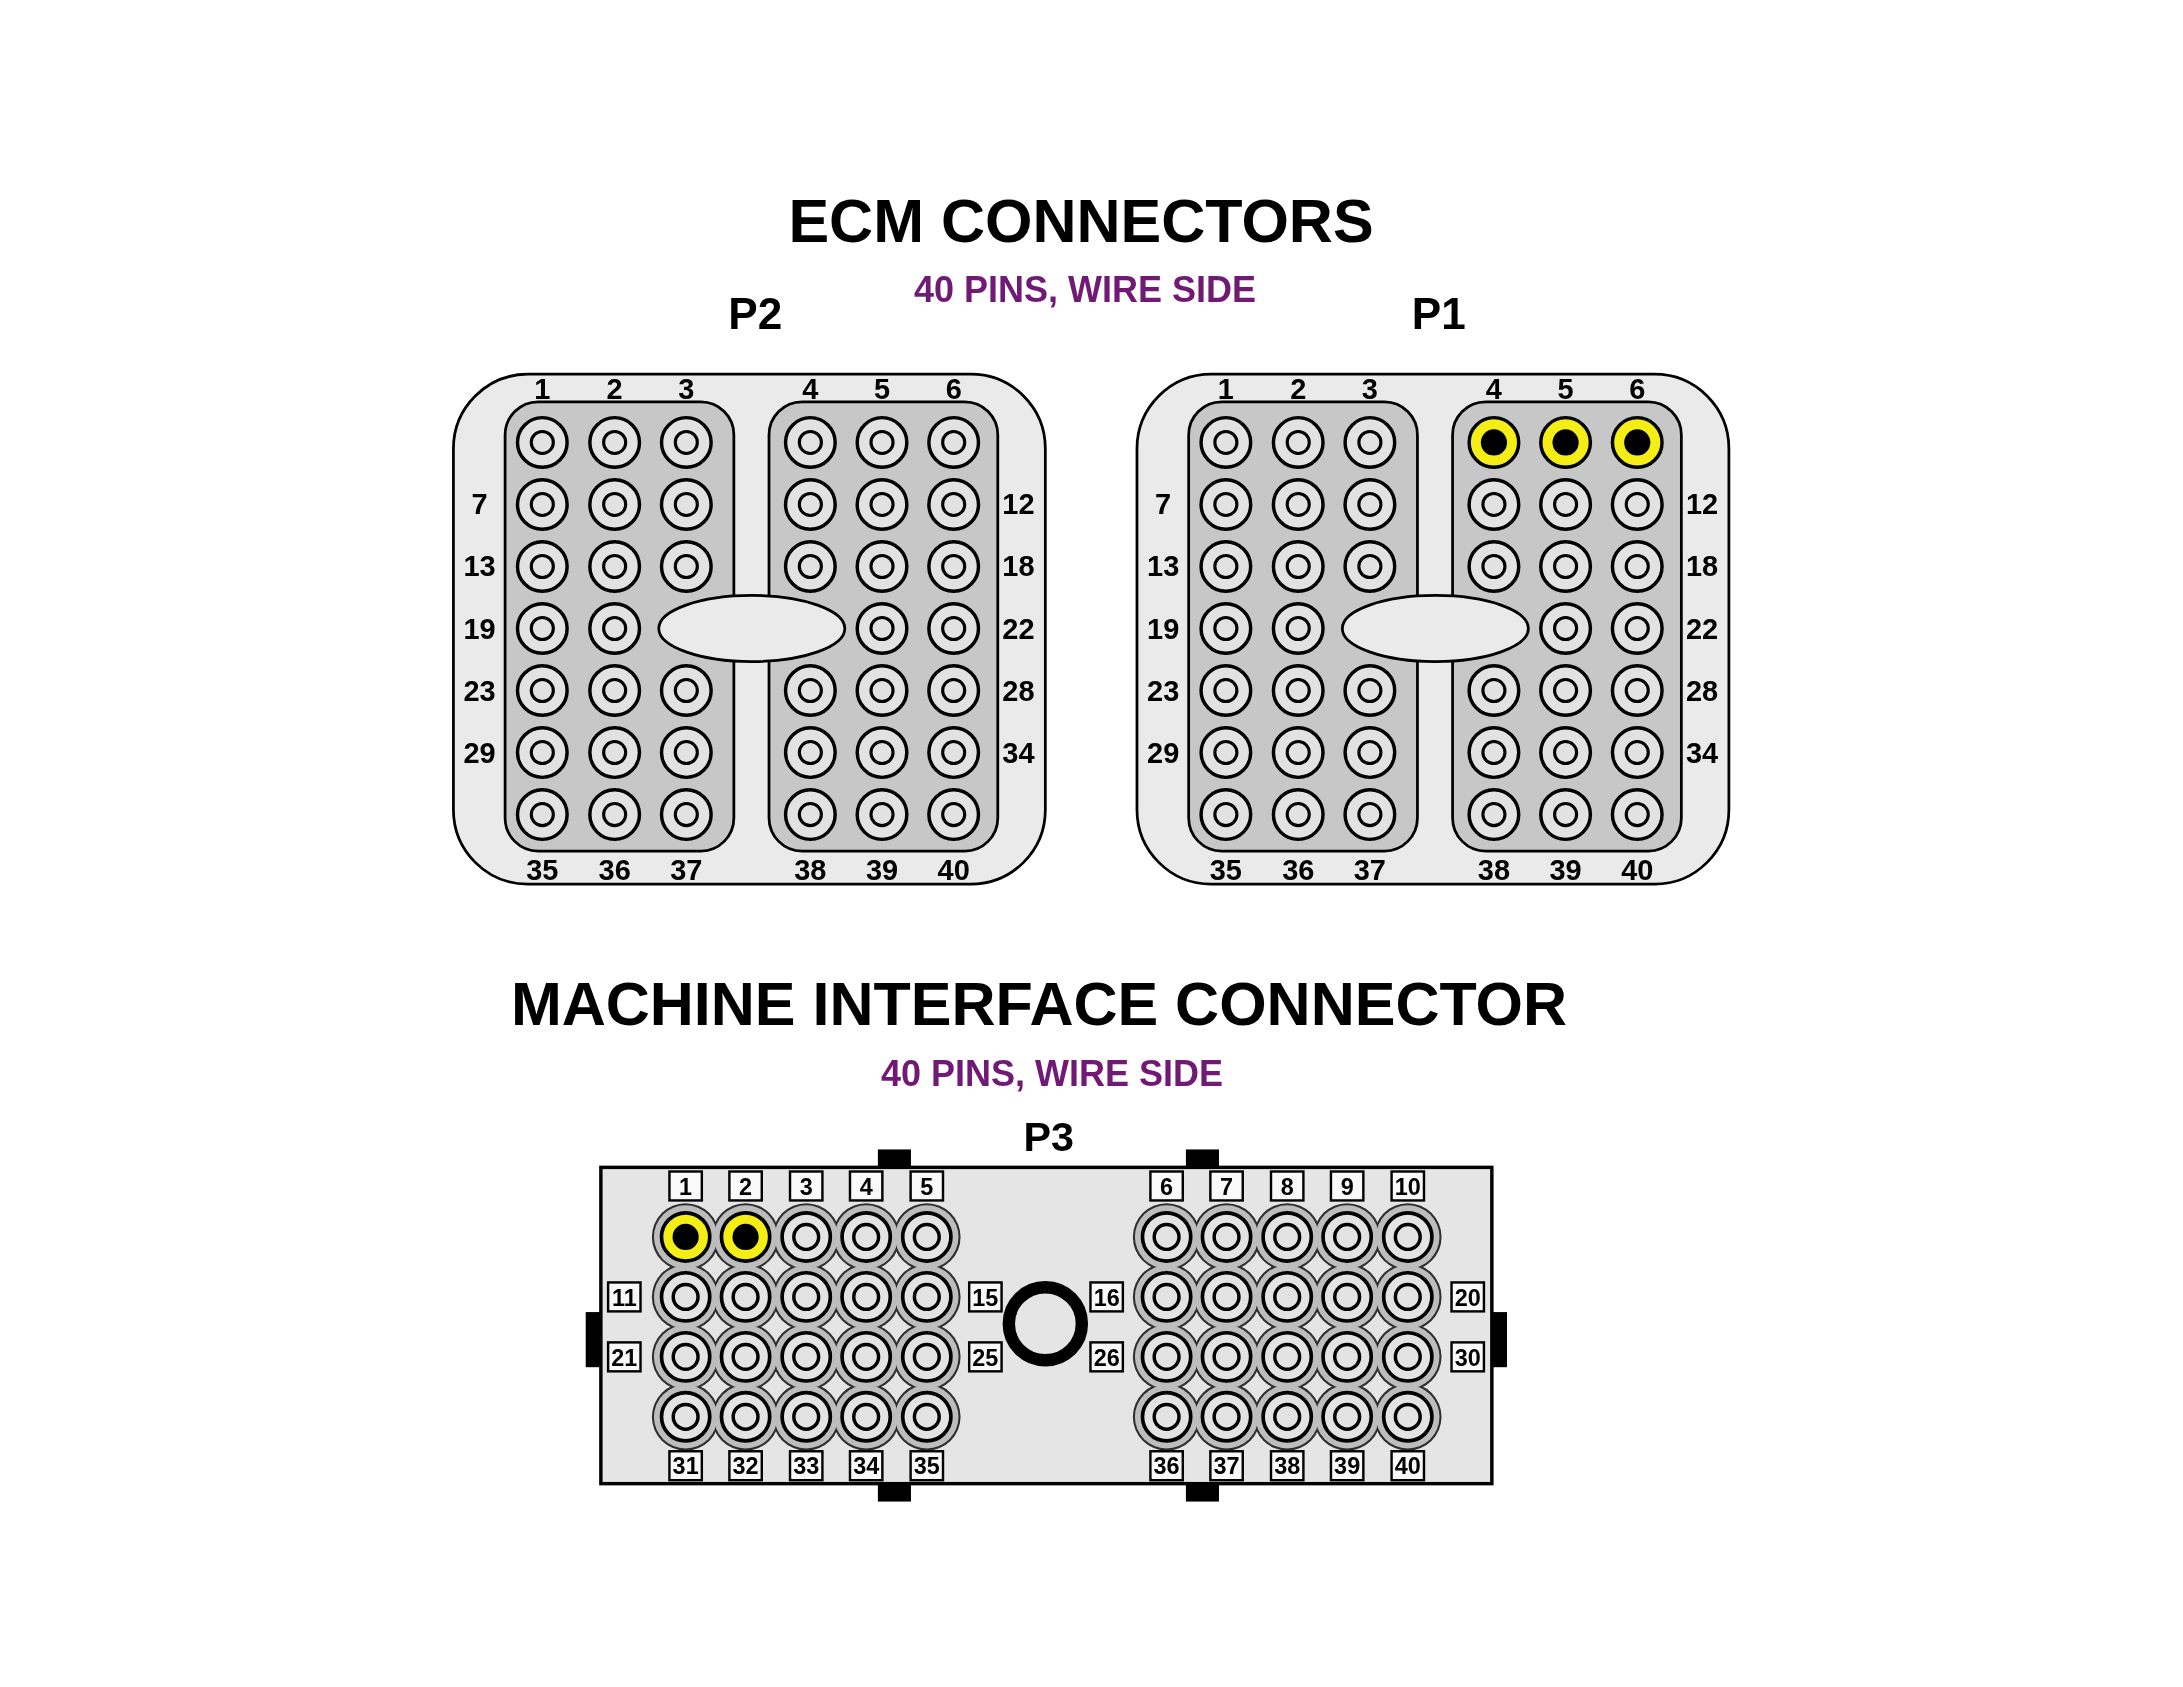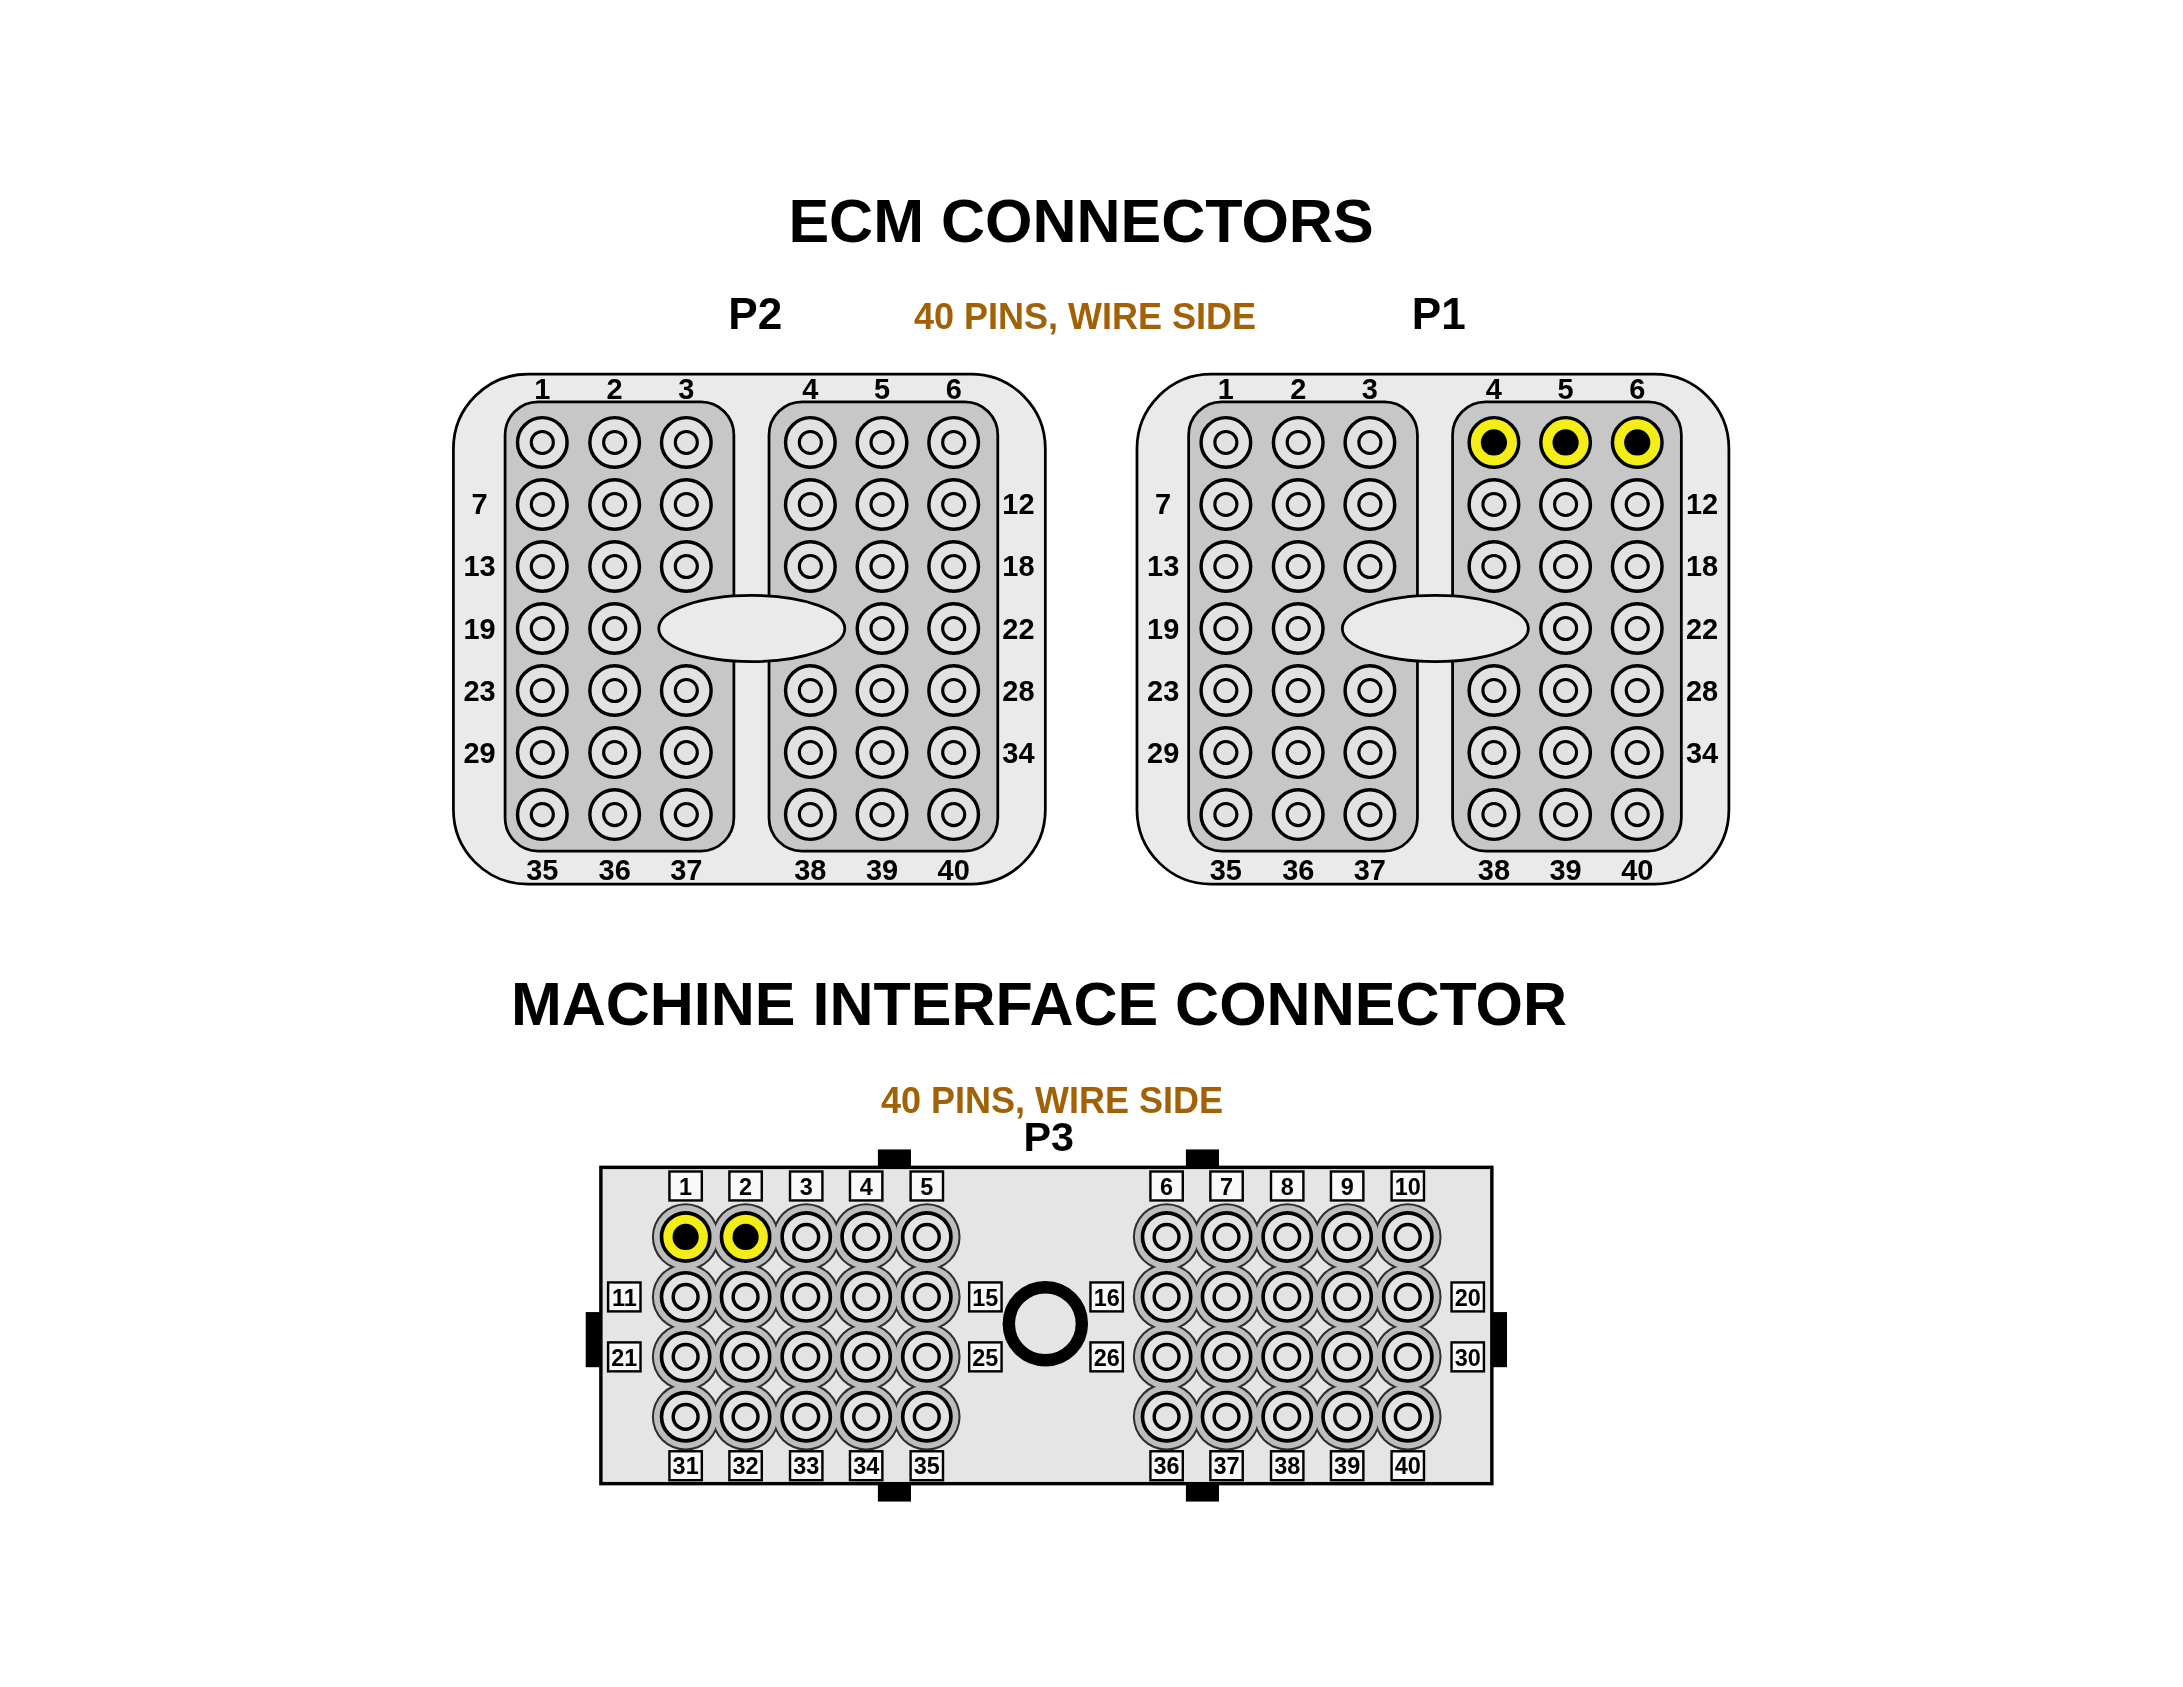--- a/index.html
+++ b/index.html
@@ -22,25 +22,24 @@
     font-size: 61px;
     font-weight: bold;
     color: #000;
     white-space: nowrap;
     transform: translateX(-50%);
     line-height: 1;
   }
   .subtitle {
     font-size: 36px;
     font-weight: bold;
-    color: #a16207;
+    color: #701a75;
     white-space: nowrap;
     transform: translateX(-50%);
     line-height: 1;
-    margin-top: 27px;
   }
   #diagram-svg { position: absolute; left: 0; top: 0; }
   #diagram-svg text {
     font-family: "Liberation Sans", "DejaVu Sans", sans-serif;
     font-weight: bold;
     fill: #000;
   }
 </style>
 </head>
 <body>

